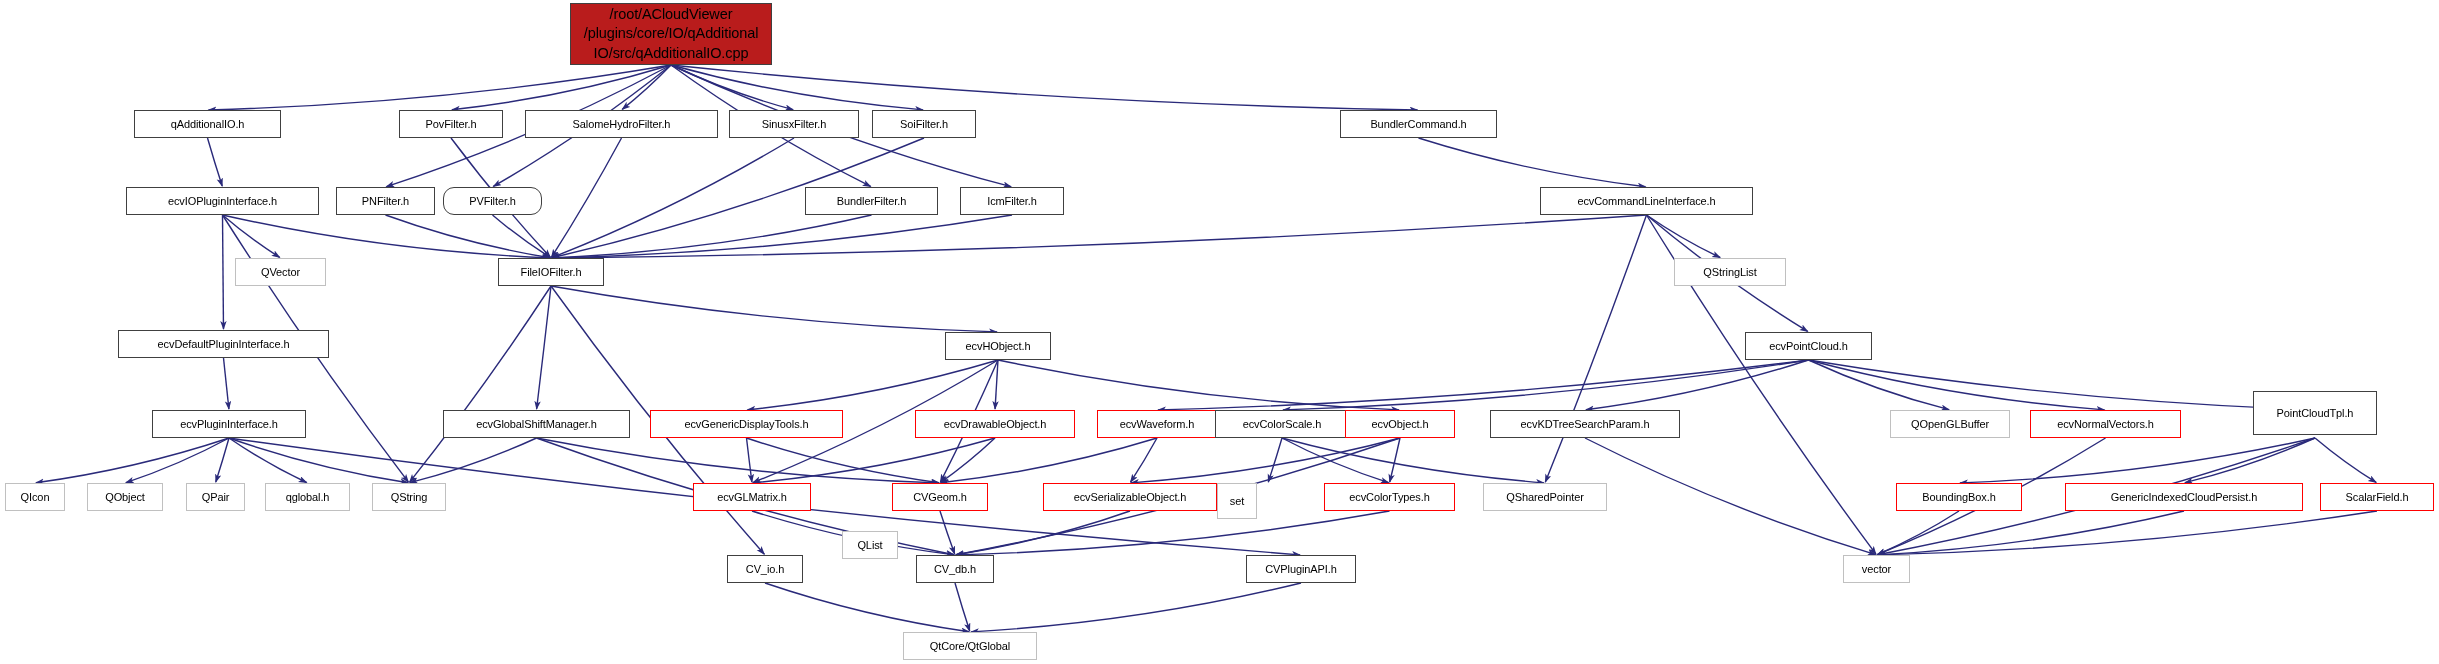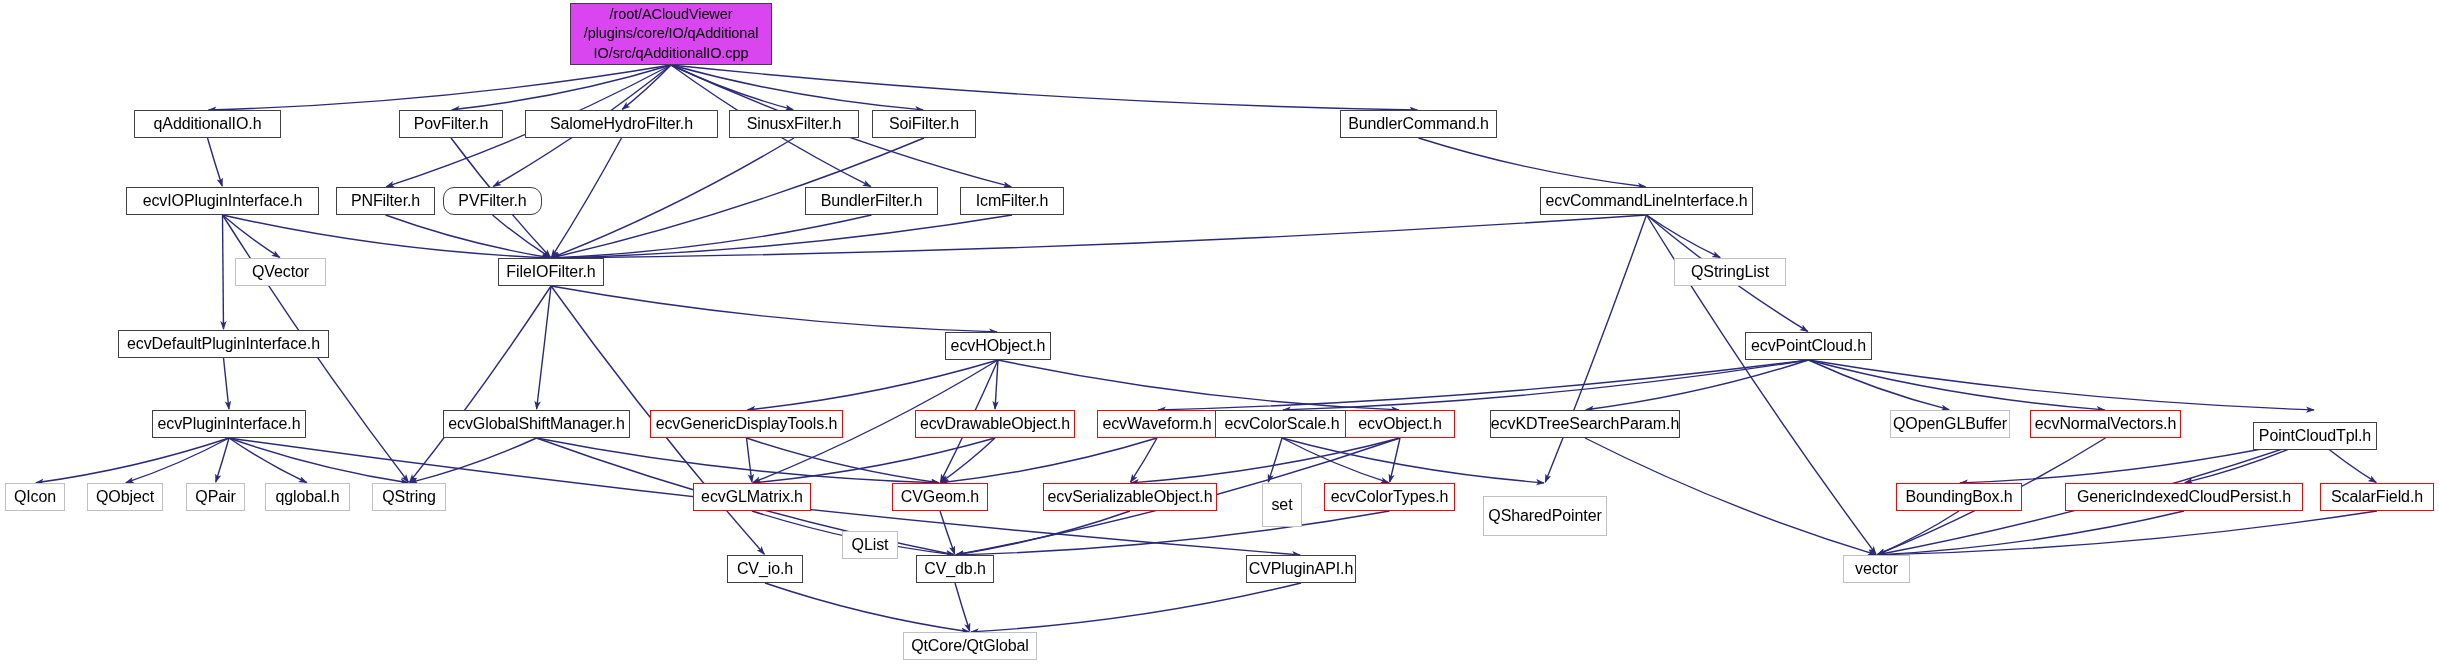--- a/index.html
+++ b/index.html
@@ -27,31 +27,31 @@
   .node {
     position: absolute;
     box-sizing: border-box;
     display: flex;
     align-items: center;
     justify-content: center;
     text-align: center;
     background: #ffffff;
     border: 1px solid #404040;
     color: #000000;
-    font-size: 16px;
+    font-size: 11px;
     line-height: 1.16;
     white-space: pre;
     letter-spacing: -0.1px;
     z-index: 5;
   }
   .node.black  { border-color: #404040; }
   .node.red    { border-color: #ff0000; }
   .node.grey   { border-color: #c0c0c0; }
   .node.root {
-    background: #d946ef;
+    background: #b91c1c;
     border-color: #404040;
     font-size: 14.5px;
     line-height: 1.32;
     z-index: 6;
   }
   .node-label { display: block; }
 </style>
 </head>
 <body>
 
@@ -172,33 +172,33 @@
       <div class="node black" style="left: 152px; top: 410px; width: 154px; height: 28px;"><span class="node-label">ecvPluginInterface.h</span></div>
       <div class="node black" style="left: 443px; top: 410px; width: 187px; height: 28px;"><span class="node-label">ecvGlobalShiftManager.h</span></div>
       <div class="node red" style="left: 650px; top: 410px; width: 193px; height: 28px;"><span class="node-label">ecvGenericDisplayTools.h</span></div>
       <div class="node red" style="left: 915px; top: 410px; width: 160px; height: 28px;"><span class="node-label">ecvDrawableObject.h</span></div>
       <div class="node red" style="left: 1097px; top: 410px; width: 120px; height: 28px;"><span class="node-label">ecvWaveform.h</span></div>
       <div class="node black" style="left: 1215px; top: 410px; width: 134px; height: 28px;"><span class="node-label">ecvColorScale.h</span></div>
       <div class="node red" style="left: 1345px; top: 410px; width: 110px; height: 28px;"><span class="node-label">ecvObject.h</span></div>
       <div class="node black" style="left: 1490px; top: 410px; width: 190px; height: 28px;"><span class="node-label">ecvKDTreeSearchParam.h</span></div>
       <div class="node grey" style="left: 1890px; top: 410px; width: 120px; height: 28px;"><span class="node-label">QOpenGLBuffer</span></div>
       <div class="node red" style="left: 2030px; top: 410px; width: 151px; height: 28px;"><span class="node-label">ecvNormalVectors.h</span></div>
-      <div class="node black" style="left: 2253px; top: 422px; width: 124px; height: 28px;"><span class="node-label">PointCloudTpl.h</span></div>
+      <div class="node black" style="left: 2253px; top: 391px; width: 124px; height: 44px;"><span class="node-label">PointCloudTpl.h</span></div>
       <div class="node grey" style="left: 5px; top: 483px; width: 60px; height: 28px;"><span class="node-label">QIcon</span></div>
       <div class="node grey" style="left: 87px; top: 483px; width: 76px; height: 28px;"><span class="node-label">QObject</span></div>
       <div class="node grey" style="left: 186px; top: 483px; width: 59px; height: 28px;"><span class="node-label">QPair</span></div>
       <div class="node grey" style="left: 265px; top: 483px; width: 85px; height: 28px;"><span class="node-label">qglobal.h</span></div>
       <div class="node grey" style="left: 372px; top: 483px; width: 74px; height: 28px;"><span class="node-label">QString</span></div>
       <div class="node red" style="left: 693px; top: 483px; width: 118px; height: 28px;"><span class="node-label">ecvGLMatrix.h</span></div>
       <div class="node grey" style="left: 842px; top: 483px; width: 56px; height: 28px; margin-top: 48px;"><span class="node-label">QList</span></div>
       <div class="node red" style="left: 892px; top: 483px; width: 96px; height: 28px;"><span class="node-label">CVGeom.h</span></div>
       <div class="node red" style="left: 1043px; top: 483px; width: 174px; height: 28px;"><span class="node-label">ecvSerializableObject.h</span></div>
-      <div class="node grey" style="left: 1217px; top: 483px; width: 40px; height: 44px; margin-left: 45px;"><span class="node-label">set</span></div>
+      <div class="node grey" style="left: 1217px; top: 483px; width: 40px; height: 36px;"><span class="node-label">set</span></div>
       <div class="node red" style="left: 1324px; top: 483px; width: 131px; height: 28px; align-items: center;"><span class="node-label">ecvColorTypes.h</span></div>
-      <div class="node grey" style="left: 1483px; top: 496px; width: 124px; height: 40px;"><span class="node-label">QSharedPointer</span></div>
+      <div class="node grey" style="left: 1483px; top: 483px; width: 124px; height: 28px;"><span class="node-label">QSharedPointer</span></div>
       <div class="node red" style="left: 1896px; top: 483px; width: 126px; height: 28px;"><span class="node-label">BoundingBox.h</span></div>
       <div class="node red" style="left: 2065px; top: 483px; width: 238px; height: 28px;"><span class="node-label">GenericIndexedCloudPersist.h</span></div>
       <div class="node red" style="left: 2320px; top: 483px; width: 114px; height: 28px;"><span class="node-label">ScalarField.h</span></div>
       <div class="node black" style="left: 727px; top: 555px; width: 76px; height: 28px;"><span class="node-label">CV_io.h</span></div>
       <div class="node black" style="left: 916px; top: 555px; width: 78px; height: 28px;"><span class="node-label">CV_db.h</span></div>
       <div class="node black" style="left: 1246px; top: 555px; width: 110px; height: 28px;"><span class="node-label">CVPluginAPI.h</span></div>
       <div class="node grey" style="left: 1843px; top: 555px; width: 67px; height: 28px;"><span class="node-label">vector</span></div>
       <div class="node grey" style="left: 903px; top: 632px; width: 134px; height: 28px;"><span class="node-label">QtCore/QtGlobal</span></div>
     </div>
 </div>

